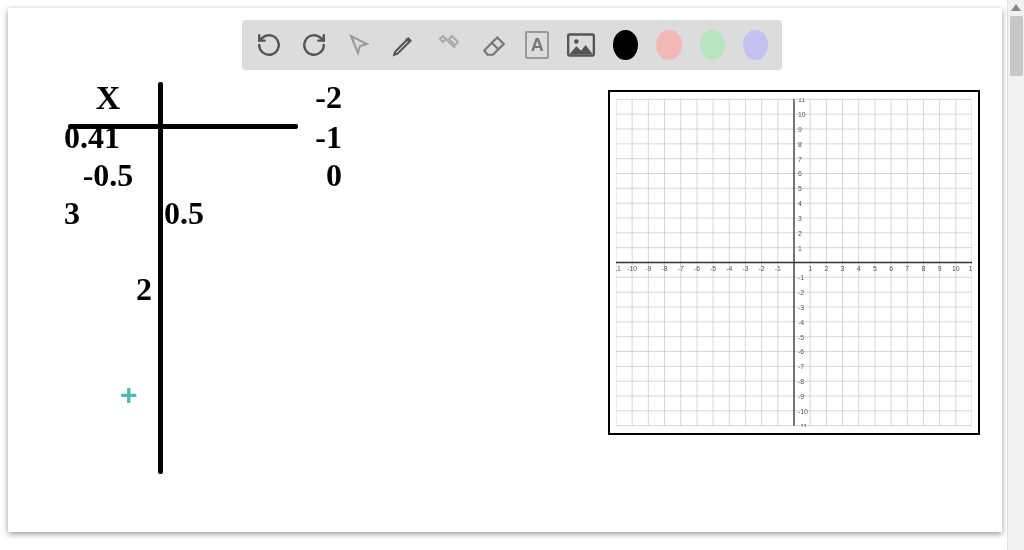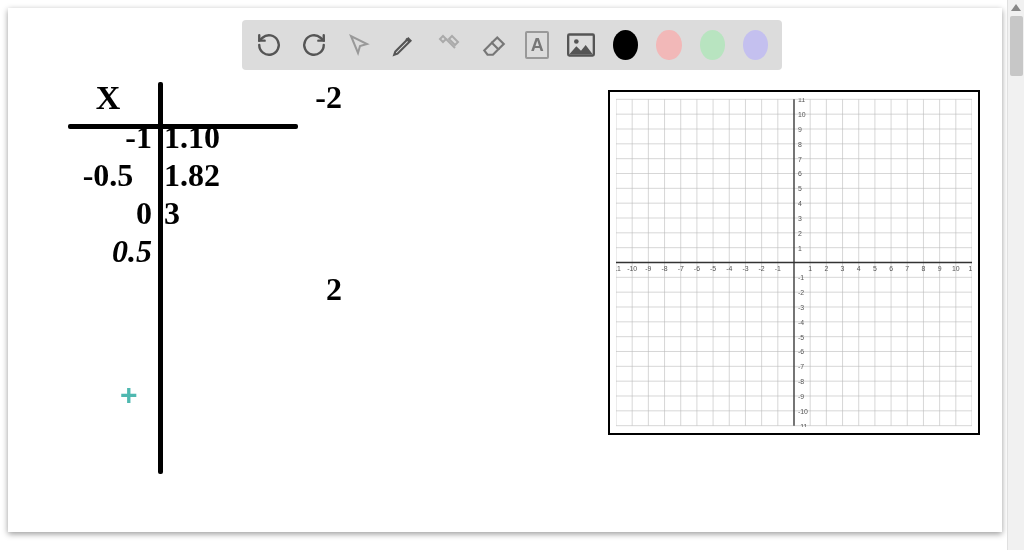--- a/index.html
+++ b/index.html
@@ -202,31 +202,30 @@
   </div>
 
   <div class="vline"></div>
   <div class="hline"></div>
 
   <div class="hand">
     <div class="hand-table">
       <div class="h-cell h-head" style="text-align:center;">X</div>
 
       <div class="h-cell" style="text-align:right;">-2</div>
+      <div class="h-cell">0.41</div>
 
       <div class="h-cell" style="text-align:right;">-1</div>
-      <div class="h-cell">1.10</div>
 
       <div class="h-cell" style="text-align:center;">-0.5</div>
-      <div class="h-cell">1.82</div>
 
       <div class="h-cell" style="text-align:right;">0</div>
       <div class="h-cell">3</div>
 
-      <div class="h-cell" style="text-align:right;font-style:italic;">0.5</div>
+      <div class="h-cell" style="">0.5</div>
 
       <div class="h-cell" style="text-align:right;color:transparent;">1</div>
       <div class="h-cell"></div>
 
       <div class="h-cell" style="text-align:right;">2</div>
       <div class="h-cell"></div>
     </div>
   </div>
 
   <div class="cursor-plus">+</div>

